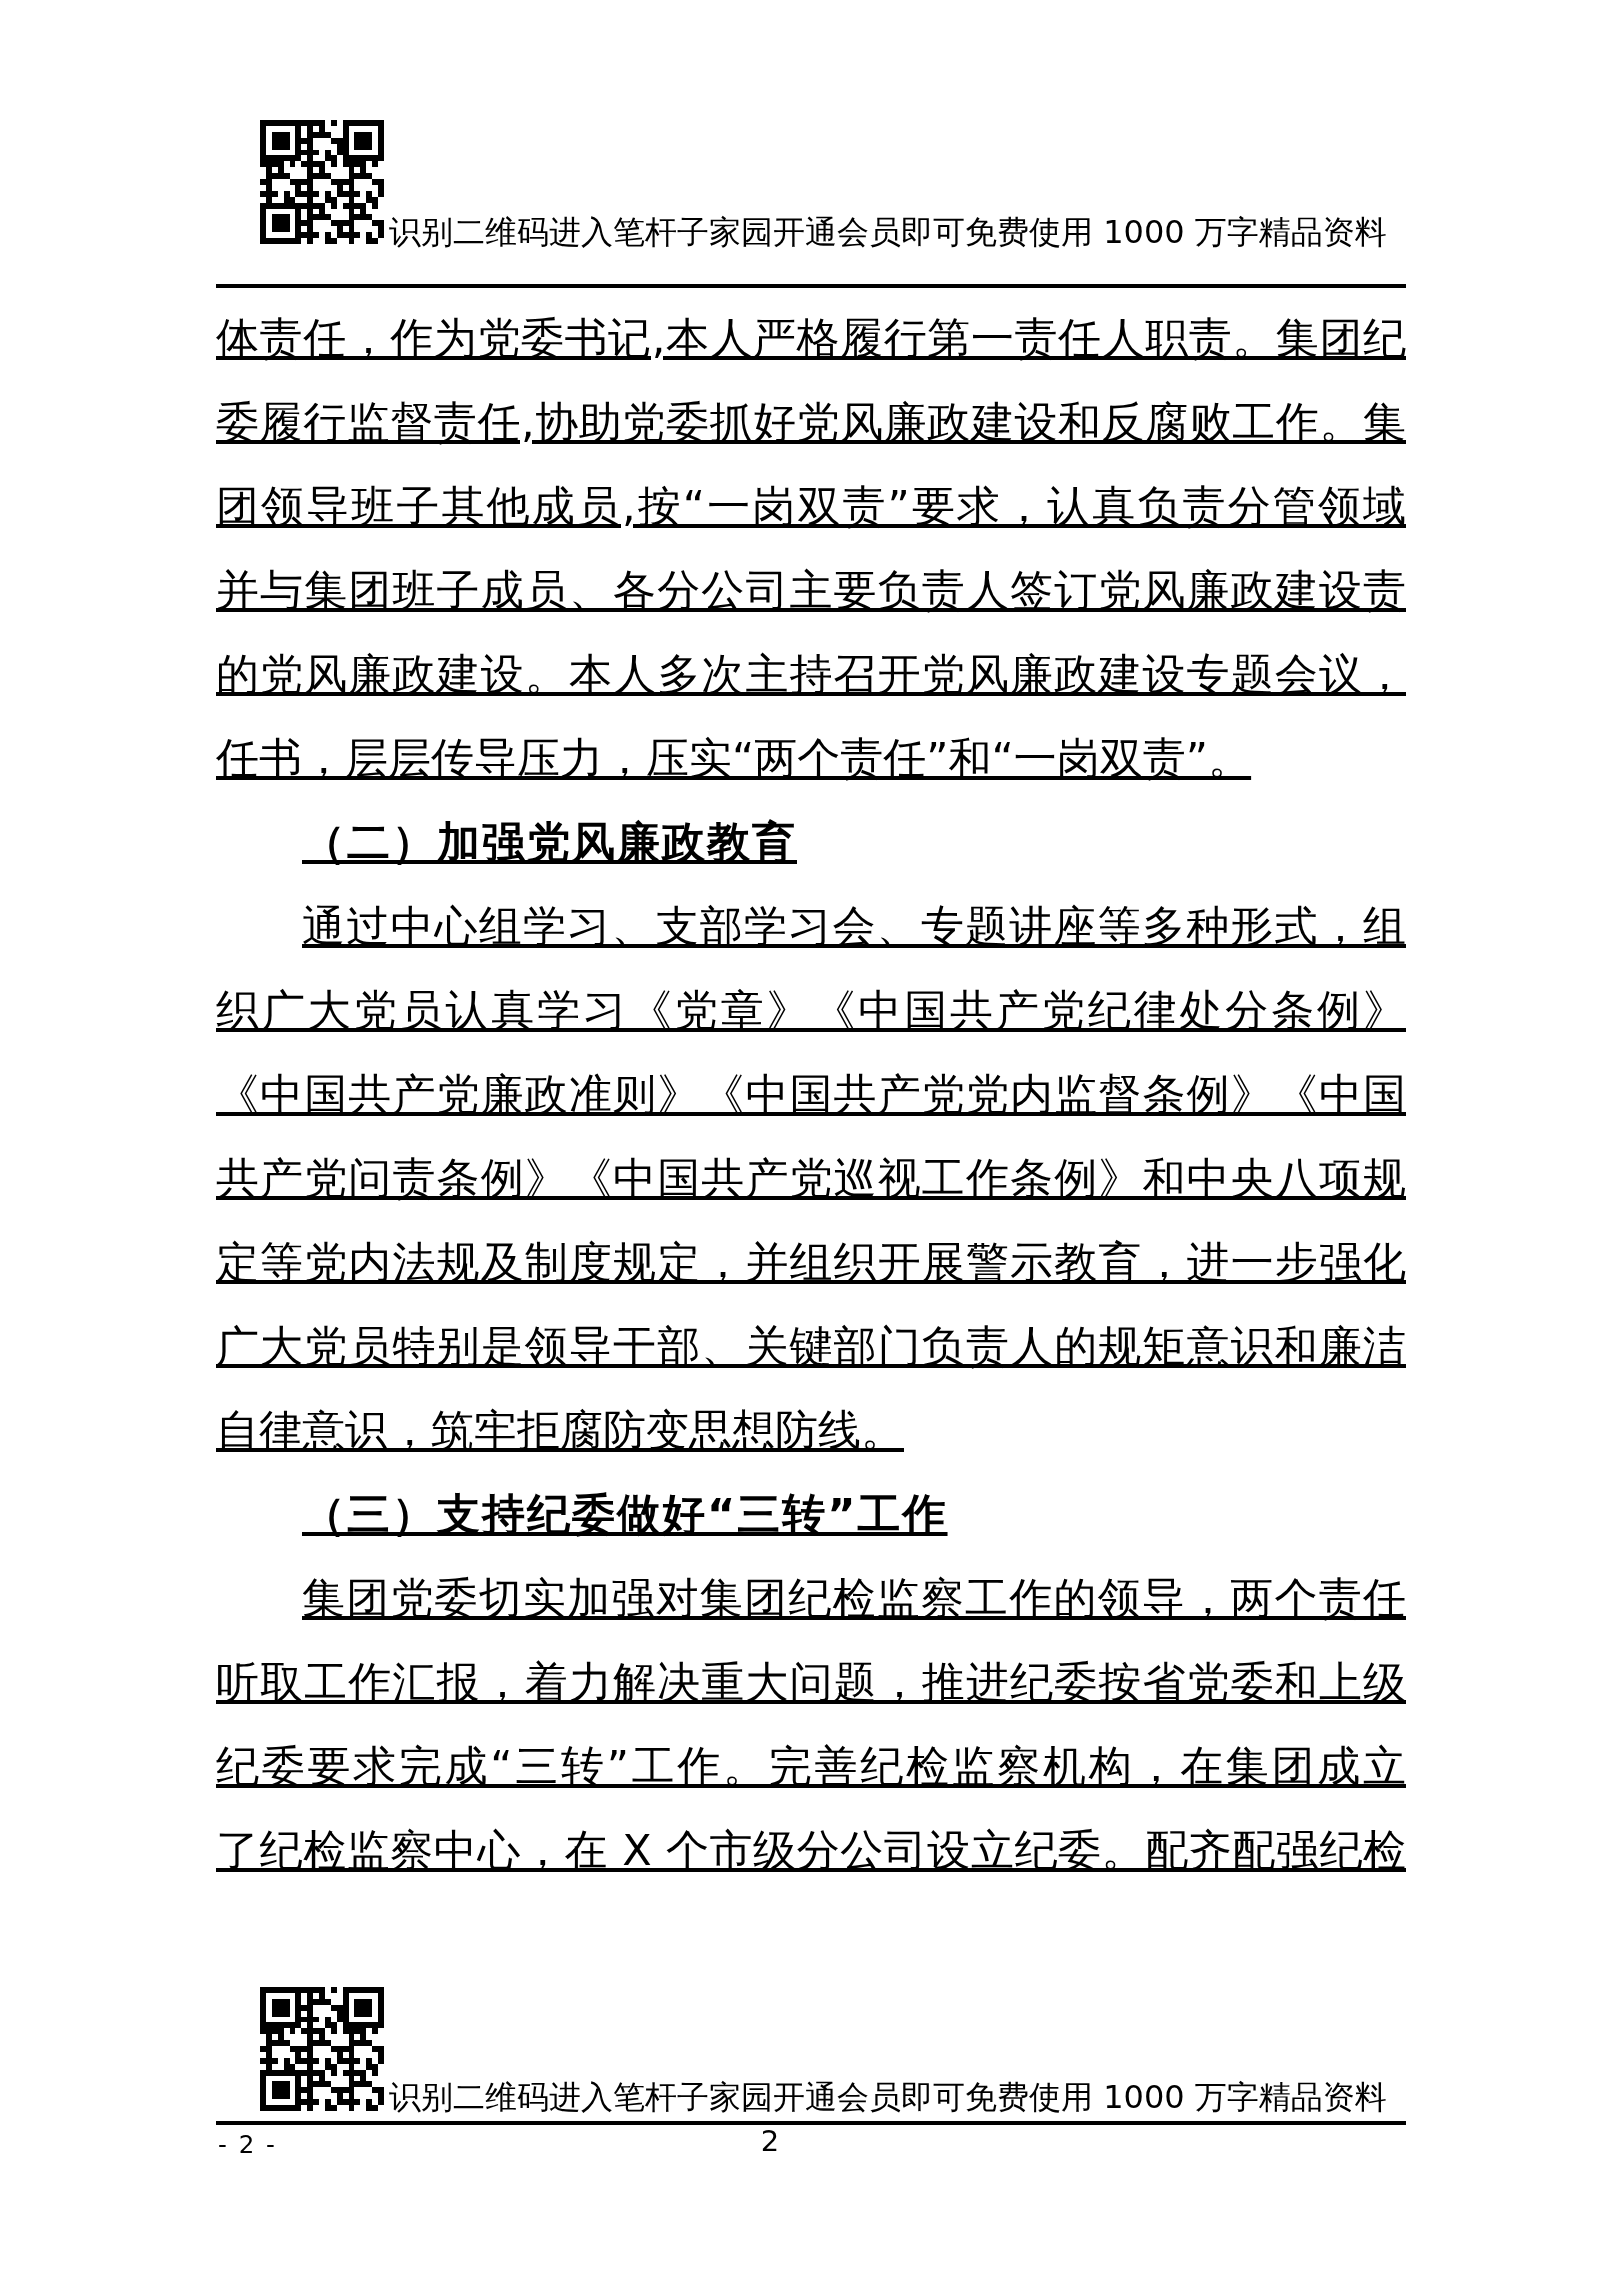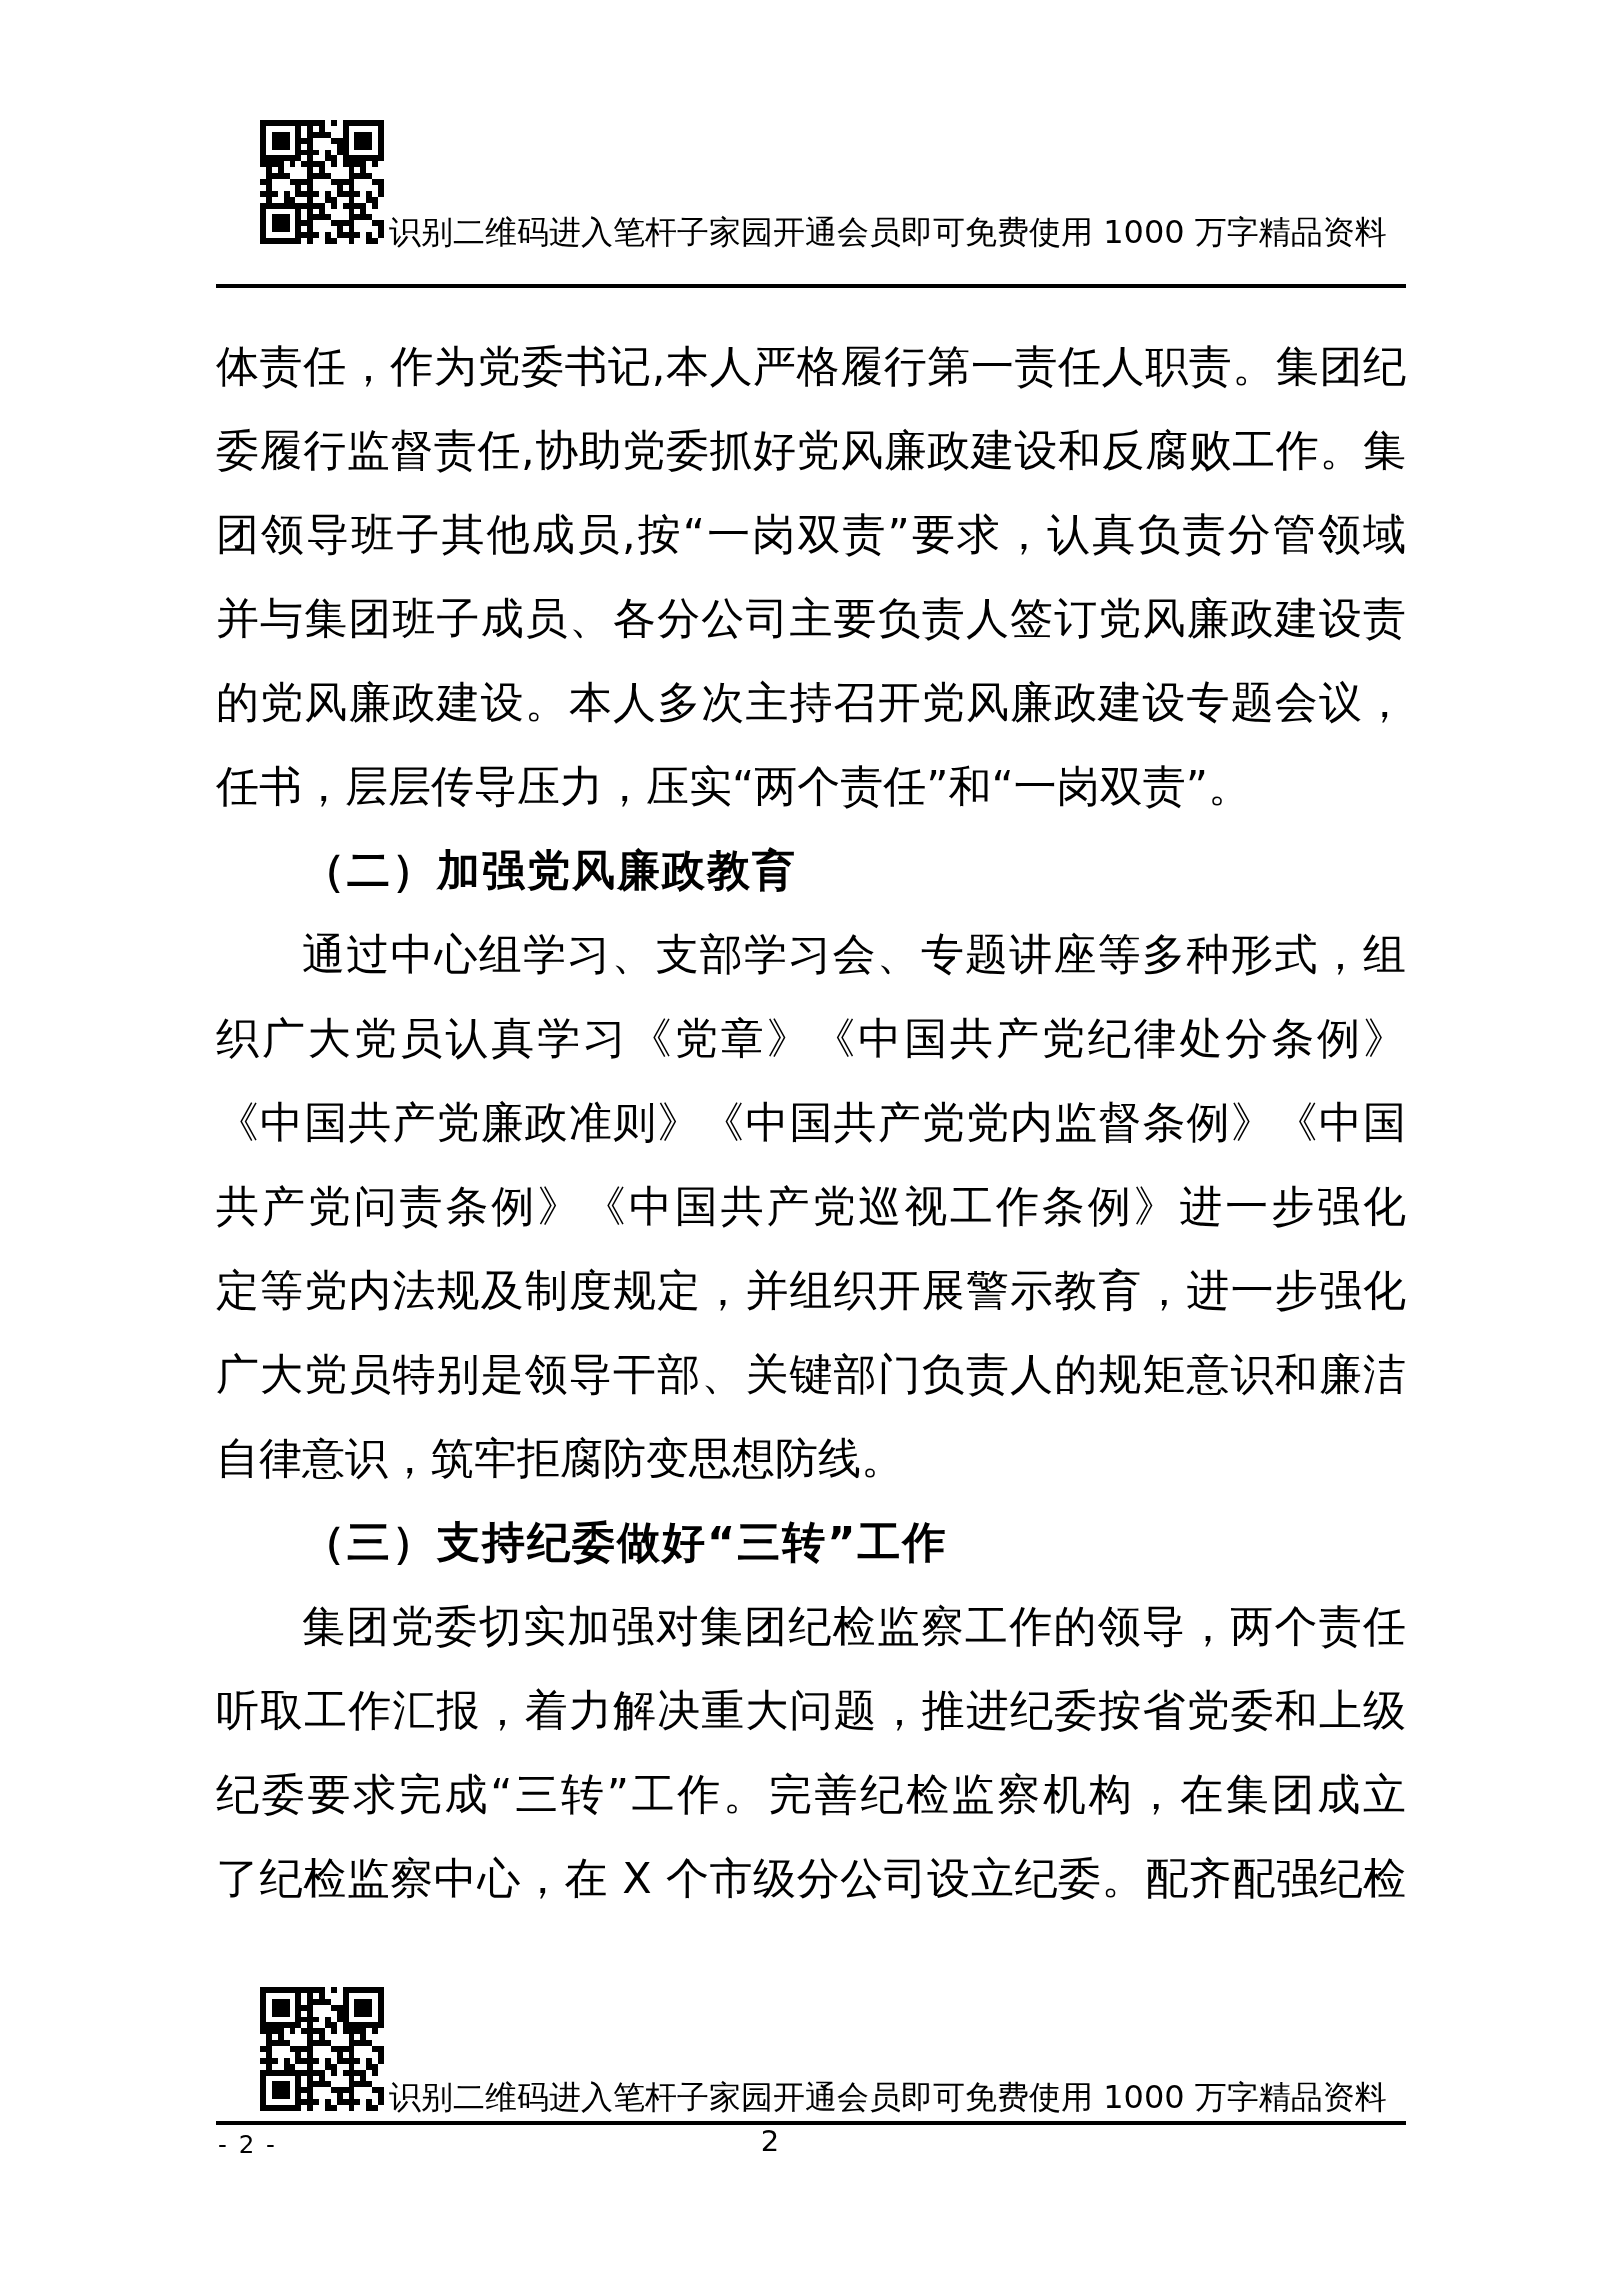--- a/index.html
+++ b/index.html
@@ -22,21 +22,21 @@
     white-space:nowrap;color:#000;
   }
   #notice-top{top:212px;}
   #notice-bottom{top:2077px;}
   
   .rule{position:absolute;left:216px;width:1190px;height:3.9px;background:#000;}
   #rule-header{top:284px;}
   #rule-footer{top:2121px;}
   
   .doc-body{
-    position:absolute;left:216px;top:324px;width:1190px;
+    position:absolute;left:216px;top:296px;width:1190px;text-decoration:underline;
   }
   .ln{
     height:84px;line-height:84px;font-size:43px;
     text-align:justify;text-align-last:justify;
     overflow:hidden;
   }
   .ln.end{text-align-last:left;}
   .ln.indent{text-indent:86px;}
   .ln.heading{
     font-weight:700;
@@ -319,21 +319,21 @@
     <div class="ln">体责任，作为党委书记,本人严格履行第一责任人职责。集团纪</div>
     <div class="ln">委履行监督责任,协助党委抓好党风廉政建设和反腐败工作。集</div>
     <div class="ln">团领导班子其他成员,按“一岗双责”要求，认真负责分管领域</div>
     <div class="ln">并与集团班子成员、各分公司主要负责人签订党风廉政建设责</div>
     <div class="ln">的党风廉政建设。本人多次主持召开党风廉政建设专题会议，</div>
     <div class="ln end">任书，层层传导压力，压实“两个责任”和“一岗双责”。</div>
     <div class="ln heading">（二）加强党风廉政教育</div>
     <div class="ln indent">通过中心组学习、支部学习会、专题讲座等多种形式，组</div>
     <div class="ln">织广大党员认真学习《党章》《中国共产党纪律处分条例》</div>
     <div class="ln">《中国共产党廉政准则》《中国共产党党内监督条例》《中国</div>
-    <div class="ln">共产党问责条例》《中国共产党巡视工作条例》进一步强化</div>
+    <div class="ln">共产党问责条例》《中国共产党巡视工作条例》和中央八项规</div>
     <div class="ln">定等党内法规及制度规定，并组织开展警示教育，进一步强化</div>
     <div class="ln">广大党员特别是领导干部、关键部门负责人的规矩意识和廉洁</div>
     <div class="ln end">自律意识，筑牢拒腐防变思想防线。</div>
     <div class="ln heading">（三）支持纪委做好“三转”工作</div>
     <div class="ln indent">集团党委切实加强对集团纪检监察工作的领导，两个责任</div>
     <div class="ln">听取工作汇报，着力解决重大问题，推进纪委按省党委和上级</div>
     <div class="ln">纪委要求完成“三转”工作。完善纪检监察机构，在集团成立</div>
     <div class="ln">了纪检监察中心，在 X 个市级分公司设立纪委。配齐配强纪检</div>
   </div>
 

